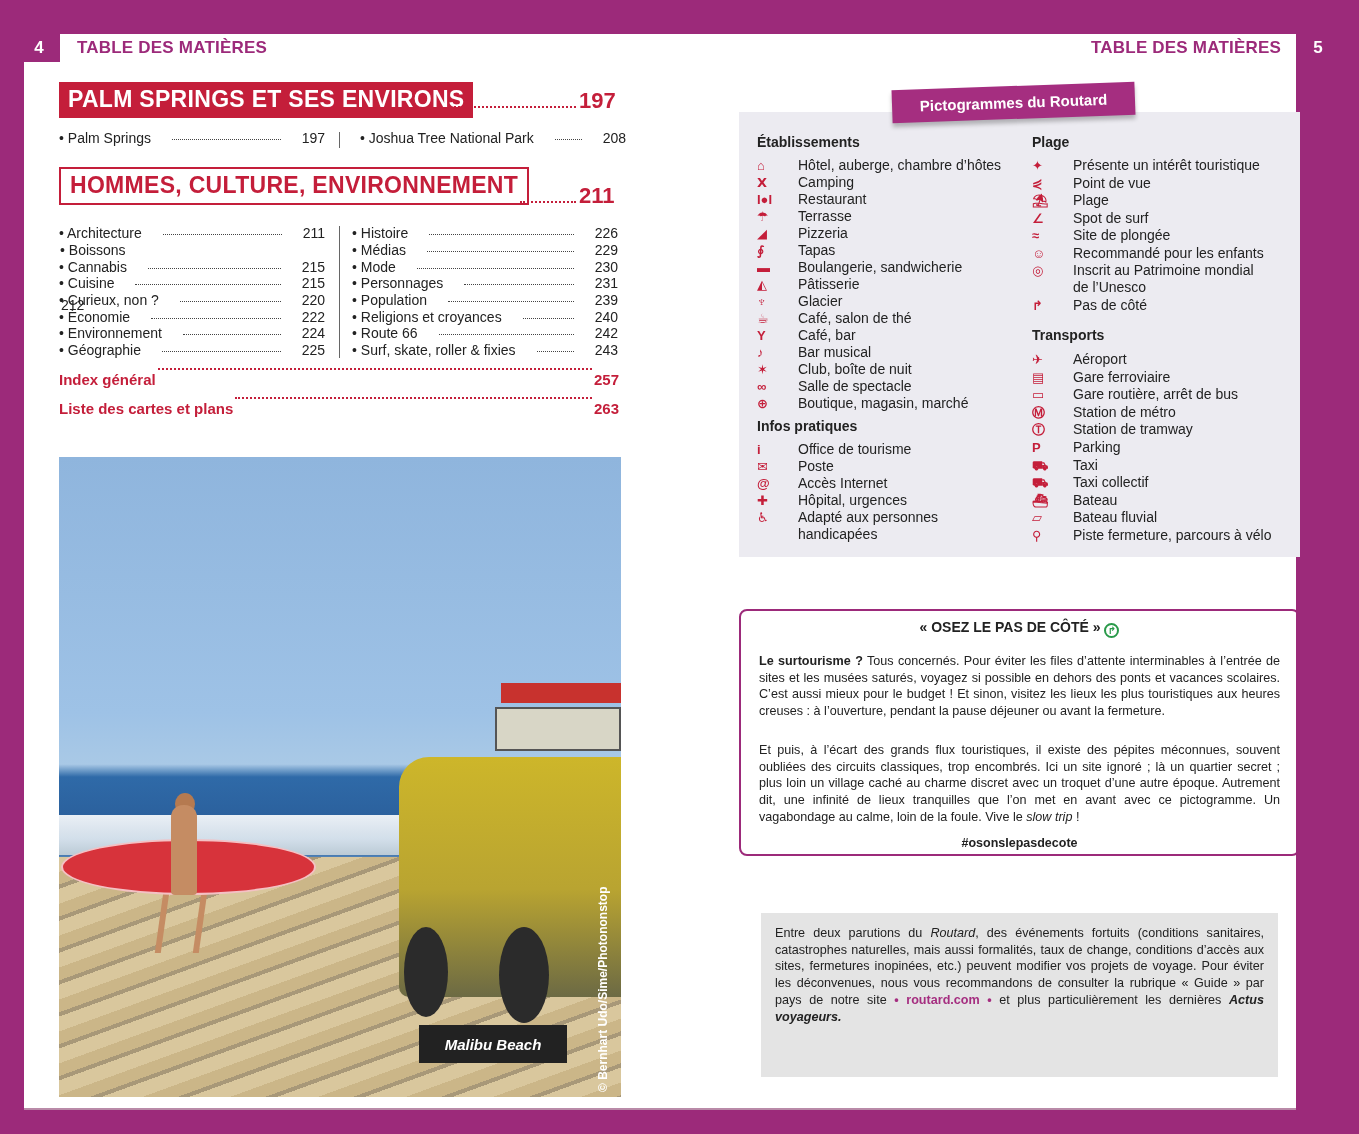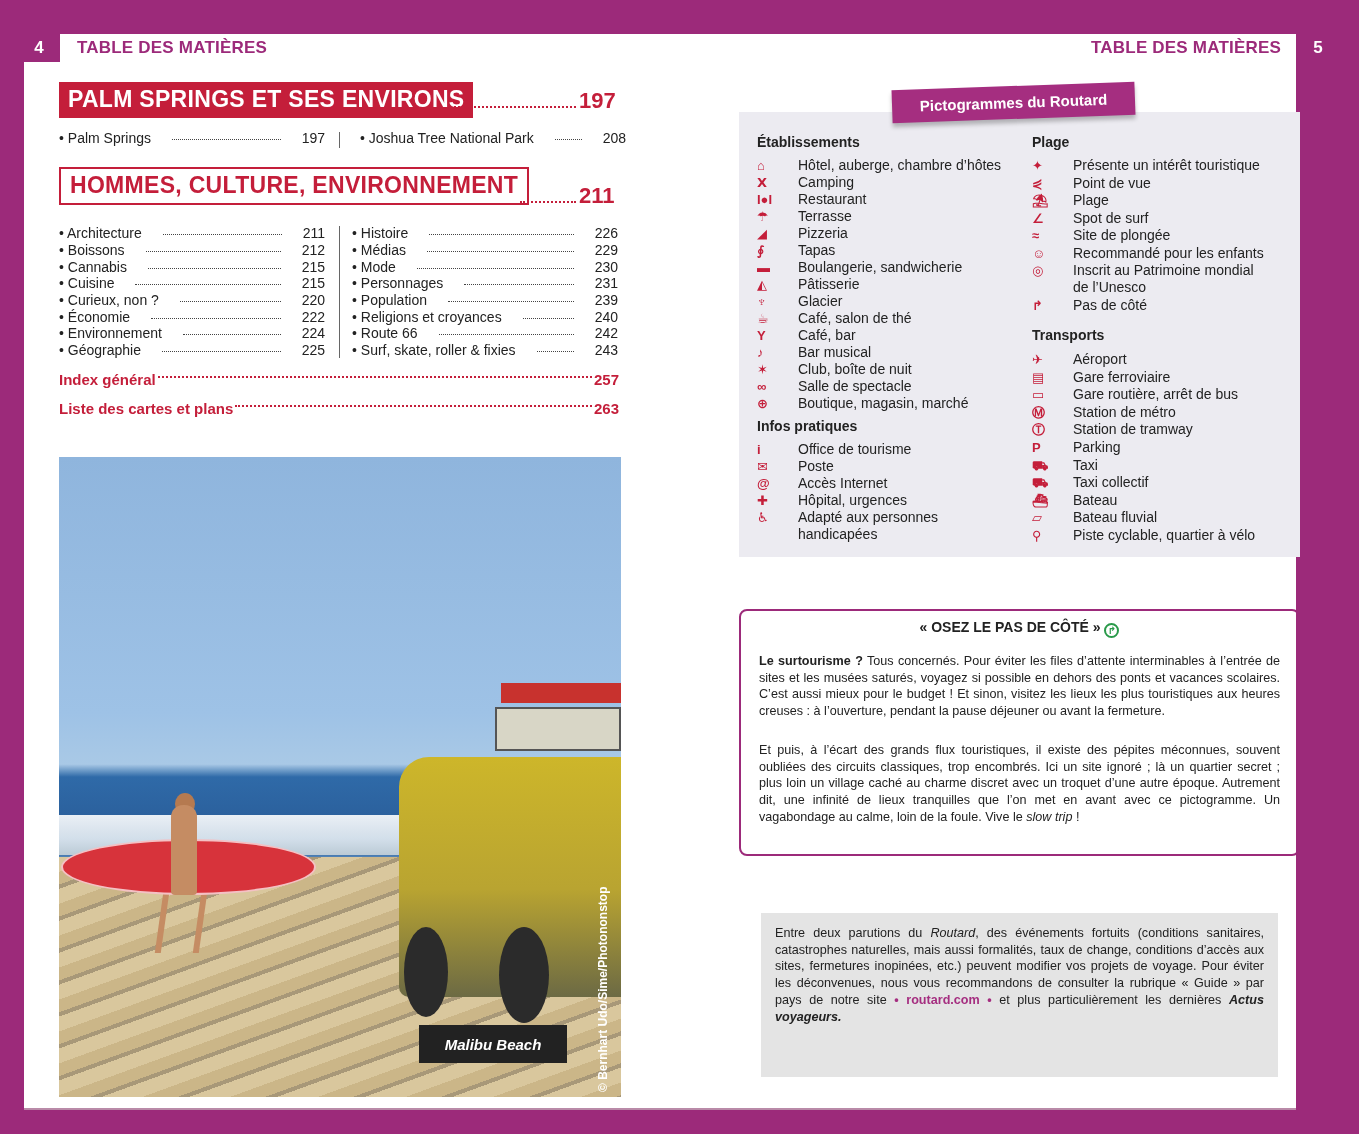--- a/index.html
+++ b/index.html
@@ -24,21 +24,21 @@
   .sec-banner-outline { position: absolute; left: 59px; top: 167px; height: 38px; border: 2px solid #c41e3a; color: #c41e3a; font-weight: bold; font-size: 23px; padding: 3px 9px; white-space: nowrap; letter-spacing: 0.3px; background: #fff; }
   .sec-dots { position: absolute; border-bottom: 2px dotted #c41e3a; height: 2px; }
   .sec-num { position: absolute; color: #c41e3a; font-weight: bold; font-size: 22px; }
 
   .toc-row { position: absolute; font-size: 14px; display: flex; align-items: baseline; white-space: nowrap; color: #222; gap: 19px; }
   .toc-row .lbl { padding-right: 1px; }
   .toc-row .dots { flex: 1; border-bottom: 1px dotted #444; margin: 0 1px; transform: translateY(-3px); }
   .toc-row .pn { padding-left: 1px; }
   .col-sep { position: absolute; width: 1px; background: #666; }
 
-  .big-row { position: absolute; left: 59px; width: 560px; font-size: 15px; font-weight: bold; color: #c41e3a; display: flex; align-items: center; white-space: nowrap; }
+  .big-row { position: absolute; left: 59px; width: 560px; font-size: 15px; font-weight: bold; color: #c41e3a; display: flex; align-items: flex-start; white-space: nowrap; }
   .big-row .dots { flex: 1; border-bottom: 2px dotted #c41e3a; margin: 0 2px; transform: translateY(-3px); }
 
   
   .photo { position: absolute; left: 59px; top: 457px; width: 562px; height: 640px; overflow: hidden; background: linear-gradient(180deg, #8fb5dd 0%, #9ec2e6 40%, #a9c9e6 48%, #2f6aa8 50%, #2a5e9a 58%, #3e74ad 62%, #e8eef2 66%, #d3c7a7 72%, #c9b48c 80%, #b9a27a 100%); }
   .photo .waves { position: absolute; left: 0; top: 358px; width: 420px; height: 40px; background: linear-gradient(180deg, #ffffff 0%, #e4ecf2 60%, #c9d4da 100%); opacity: .9; }
   .photo .sand { position: absolute; left: 0; top: 400px; width: 562px; height: 240px; background: repeating-linear-gradient(160deg, #d9c79d 0 14px, #cbb688 14px 26px, #a89878 26px 30px); }
   .photo .truck { position: absolute; left: 340px; top: 300px; width: 222px; height: 240px; background: linear-gradient(180deg, #cdb62a 0%, #b9a431 55%, #6c6a44 100%); border-radius: 30px 0 0 10px; }
   .photo .lightbar { position: absolute; left: 442px; top: 226px; width: 120px; height: 20px; background: #c8322e; }
   .photo .rack { position: absolute; left: 436px; top: 250px; width: 126px; height: 44px; background: #d8d6c6; border: 2px solid #555; }
   .photo .wheel1 { position: absolute; left: 345px; top: 470px; width: 44px; height: 90px; border-radius: 50%; background: #2b2b2b; }
@@ -104,21 +104,21 @@
 <div class="sec-num" style="left:579px; top:183px;">211</div>
 
 <div id="toc-left-col"></div>
 <div class="col-sep" style="left:339px; top:226px; height:132px;"></div>
 
 <div class="toc-row" style="left:59px; top:225px; width:266px;">
     <span class="lbl">• Architecture</span>
     <span class="dots"></span>
     <span class="pn">211</span>
   </div>
-<div class="toc-row" style="left:59px; top:242px; width:266px;">
+<div class="toc-row" style="left:59px; top:242px; width:266px;flex-direction:column;">
     <span class="lbl">• Boissons</span>
     <span class="dots"></span>
     <span class="pn">212</span>
   </div>
 <div class="toc-row" style="left:59px; top:259px; width:266px;">
     <span class="lbl">• Cannabis</span>
     <span class="dots"></span>
     <span class="pn">215</span>
   </div>
 <div class="toc-row" style="left:59px; top:275px; width:266px;">
@@ -381,28 +381,29 @@
     <div class="pg-item" style="left: 1032px; top: 491.8px;">
       <span class="ic">⛴</span>
       <span class="tx">Bateau</span>
     </div>
     <div class="pg-item" style="left: 1032px; top: 509.4px;">
       <span class="ic">⏥</span>
       <span class="tx">Bateau fluvial</span>
     </div>
     <div class="pg-item" style="left: 1032px; top: 527px;">
       <span class="ic">⚲</span>
-      <span class="tx">Piste cyclable, quartier à vélo</span>
+      <span class="tx">Piste fermeture, parcours à vélo</span>
     </div>
   </div>
 
 <div class="osez">
   <div class="osez-title">
     <span>« OSEZ LE PAS DE CÔTÉ »</span>
     <span class="pas-icon">↱</span>
   </div>
   <p style="top:42px;"><b>Le surtourisme ?</b><span> Tous concernés. Pour éviter les files d’attente interminables à l’entrée de sites et les musées saturés, voyagez si possible en dehors des ponts et vacances scolaires. C’est aussi mieux pour le budget ! Et sinon, visitez les lieux les plus touristiques aux heures creuses : à l’ouverture, pendant la pause déjeuner ou avant la fermeture.</span></p>
   <p style="top:131px;"><span>Et puis, à l’écart des grands flux touristiques, il existe des pépites méconnues, souvent oubliées des circuits classiques, trop encombrés. Ici un site ignoré ; là un quartier secret ; plus loin un village caché au charme discret avec un troquet d’une autre époque. Autrement dit, une infinité de lieux tranquilles que l’on met en avant avec ce pictogramme. Un vagabondage au calme, loin de la foule. Vive le </span><i>slow trip</i><span> !</span></p>
+  <div class="hashtag">#osonslepasdecote</div>
 </div>
 
 <div class="important">
   <p><span>Entre deux parutions du </span><i>Routard</i><span>, des événements fortuits (conditions sanitaires, catastrophes naturelles, mais aussi formalités, taux de change, conditions d’accès aux sites, fermetures inopinées, etc.) peuvent modifier vos projets de voyage. Pour éviter les déconvenues, nous vous recommandons de consulter la rubrique « Guide » par pays de notre site </span><span class="site">• routard.com •</span><span> et plus particulièrement les dernières </span><b><i>Actus voyageurs.</i></b></p>
 </div>
 
 </body></html>

